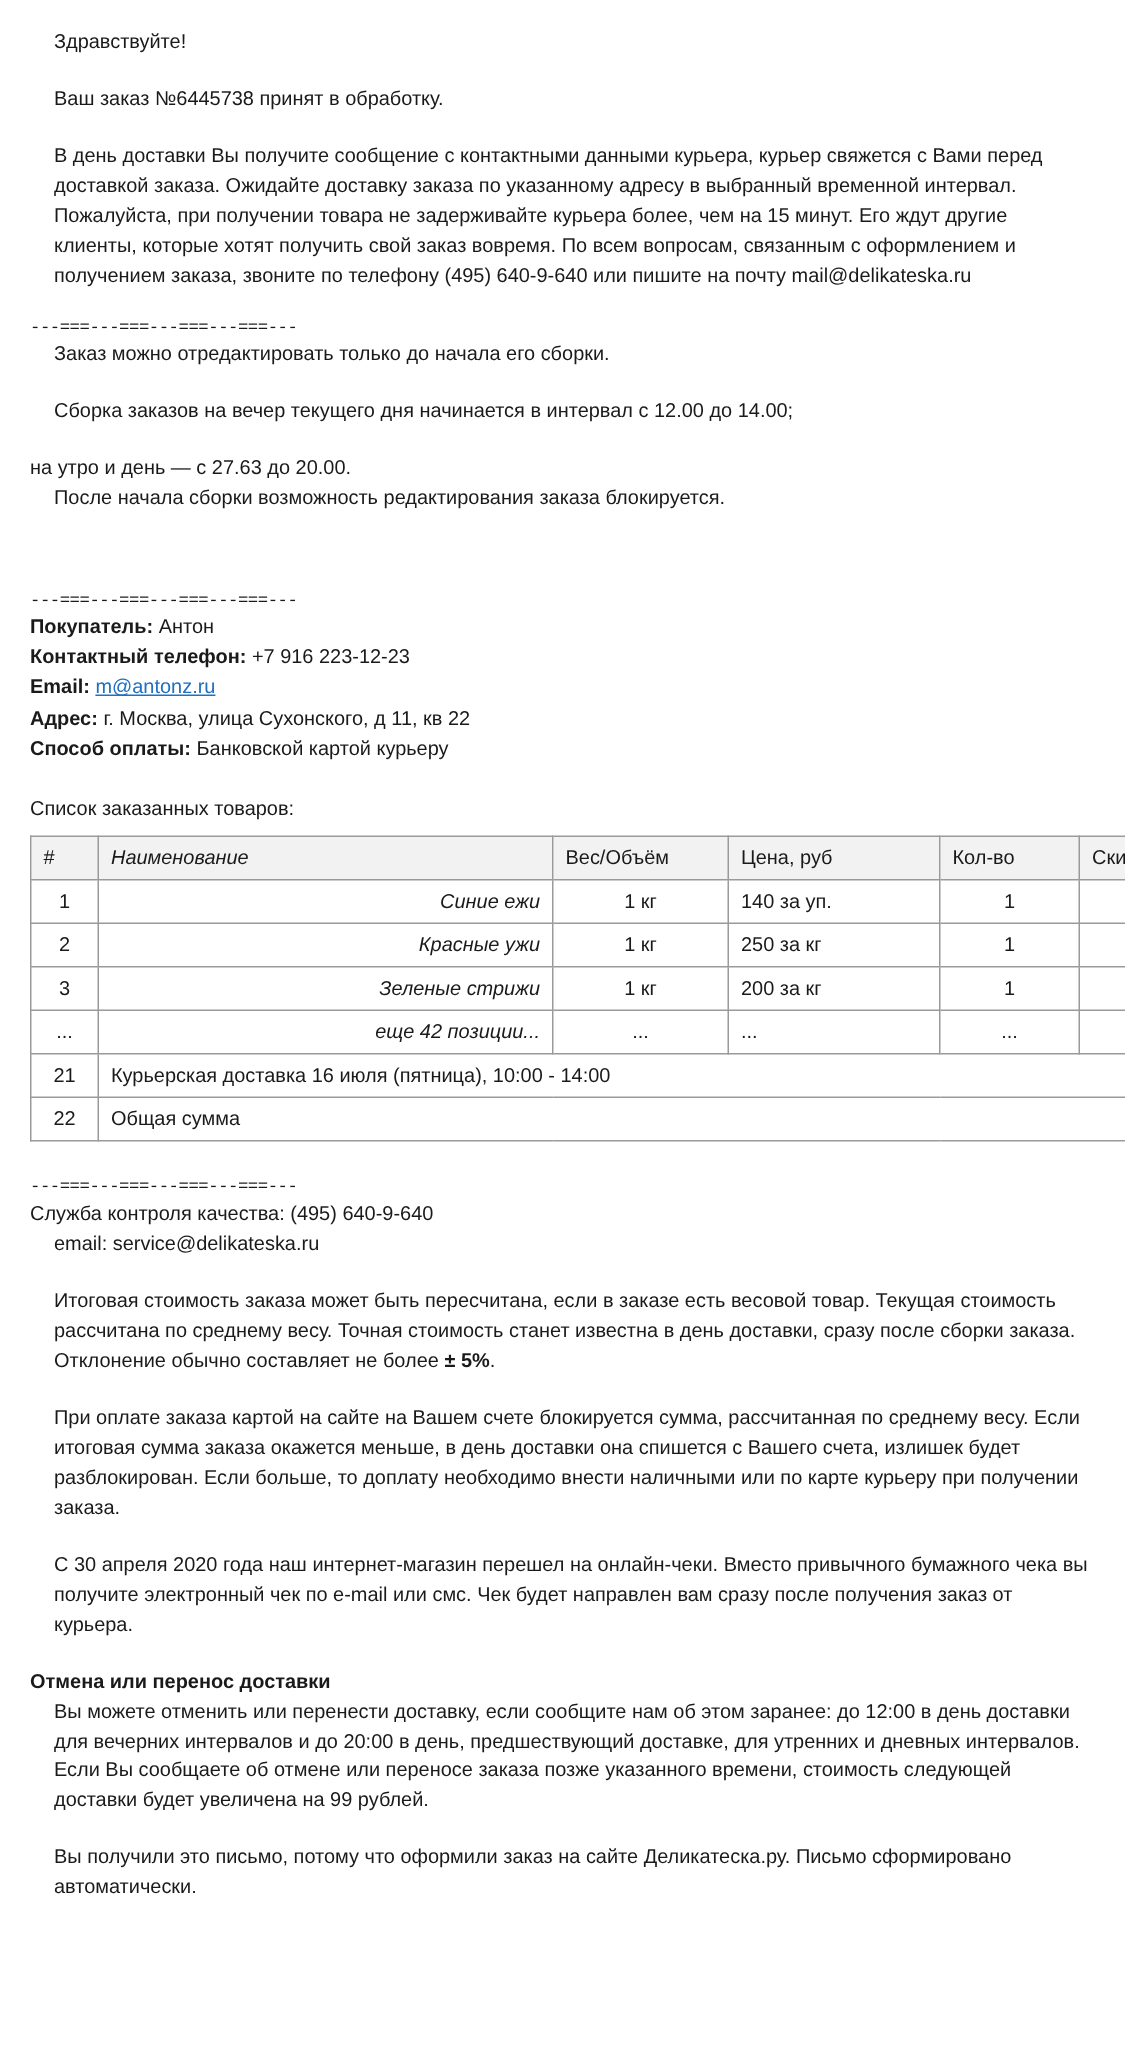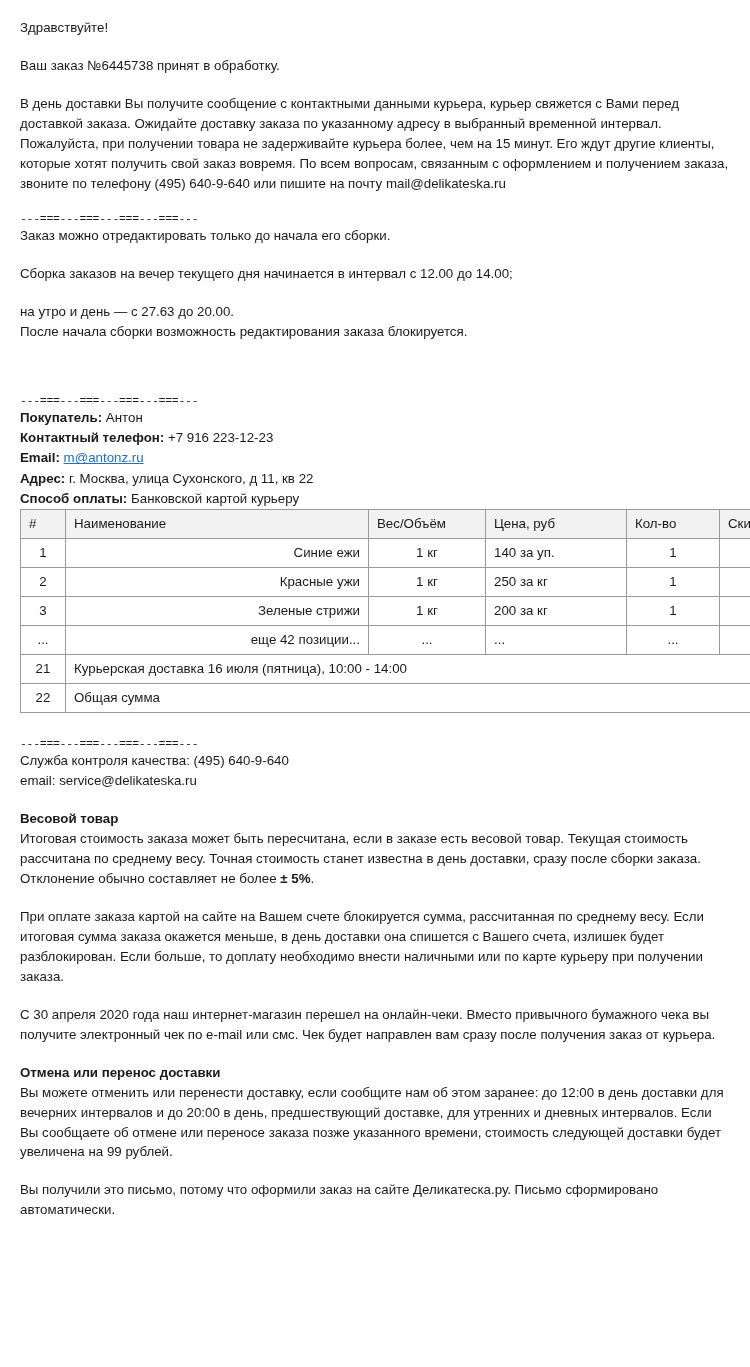--- a/index.html
+++ b/index.html
@@ -16,21 +16,21 @@
     line-height: 1.5;
     color: #1a1a1a;
     -webkit-font-smoothing: antialiased;
   }
   .page {
     width: 750px;
     box-sizing: border-box;
     padding: 18px 20px 0 20px;
   }
   p {
-    margin: 0 0 18px 0;
+    margin: 0 0 18px 16px;
   }
   .tight {
     margin: 0;
   }
   .sep {
     font-family: "Liberation Mono", monospace;
     font-size: 11.5px;
     letter-spacing: -0.3px;
     color: #1a1a1a;
     margin: 0;
@@ -71,21 +71,21 @@
     font-weight: normal;
     color: #1a1a1a;
     overflow: hidden;
     white-space: nowrap;
   }
   table.items thead th {
     background: #f2f2f2;
     text-align: left;
   }
   .col-num   { width: 28px;  text-align: center; }
-  .col-name  { width: 286px; text-align: left; }
+  .col-name  { width: 286px; text-align: left; font-style: italic; }
   .col-vol   { width: 100px; text-align: center; }
   .col-price { width: 124px; text-align: left; }
   .col-qty   { width: 76px;  text-align: center; }
   .col-disc  { width: 90px;  text-align: center; }
   td.col-num  { text-align: center; }
   td.col-name { text-align: right; }
   
   .section-head {
     font-weight: bold;
     margin: 0;
@@ -135,20 +135,21 @@
     <p class="kv">
       <span class="b">Адрес:</span>
       <span>г. Москва, улица Сухонского, д 11, кв 22</span>
     </p>
     <p class="kv">
       <span class="b">Способ оплаты:</span>
       <span>Банковской картой курьеру</span>
     </p>
   </div>
 
+  <p class="list-label">Список заказанных товаров:</p>
 
   <table class="items">
     <thead>
       <tr>
         <th class="col-num">#</th>
         <th class="col-name">Наименование</th>
         <th class="col-vol">Вес/Объём</th>
         <th class="col-price">Цена, руб</th>
         <th class="col-qty">Кол-во</th>
         <th class="col-disc">Скидка</th>
@@ -205,21 +206,20 @@
     </tbody>
   </table>
 
   <div class="spacer-18"></div>
 
   <div class="sep">---===---===---===---===---</div>
 
   <p class="tight">Служба контроля качества: (495) 640-9-640</p>
   <p>email: service@delikateska.ru</p>
 
-  <p class="section-head">Весовой товар</p>
   <p>
     <span>Итоговая стоимость заказа может быть пересчитана, если в заказе есть весовой товар. Текущая стоимость рассчитана по среднему весу. Точная стоимость станет известна в день доставки, сразу после сборки заказа. Отклонение обычно составляет не более </span><span class="b">± 5%</span><span>.</span>
   </p>
 
   <p>При оплате заказа картой на сайте на Вашем счете блокируется сумма, рассчитанная по среднему весу. Если итоговая сумма заказа окажется меньше, в день доставки она спишется с Вашего счета, излишек будет разблокирован. Если больше, то доплату необходимо внести наличными или по карте курьеру при получении заказа.</p>
 
   <p>С 30 апреля 2020 года наш интернет-магазин перешел на онлайн-чеки. Вместо привычного бумажного чека вы получите электронный чек по e-mail или смс. Чек будет направлен вам сразу после получения заказ от курьера.</p>
 
   <p class="section-head">Отмена или перенос доставки</p>
   <p>Вы можете отменить или перенести доставку, если сообщите нам об этом заранее: до 12:00 в день доставки для вечерних интервалов и до 20:00 в день, предшествующий доставке, для утренних и дневных интервалов. Если Вы сообщаете об отмене или переносе заказа позже указанного времени, стоимость следующей доставки будет увеличена на 99 рублей.</p>

